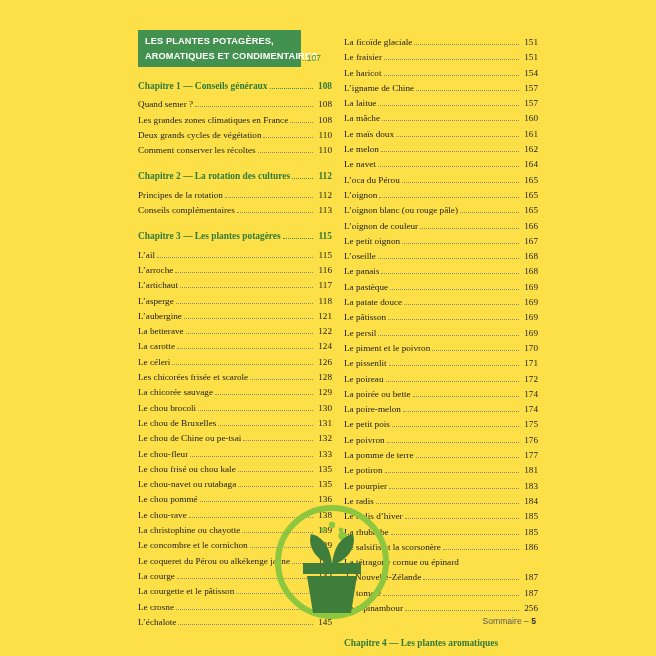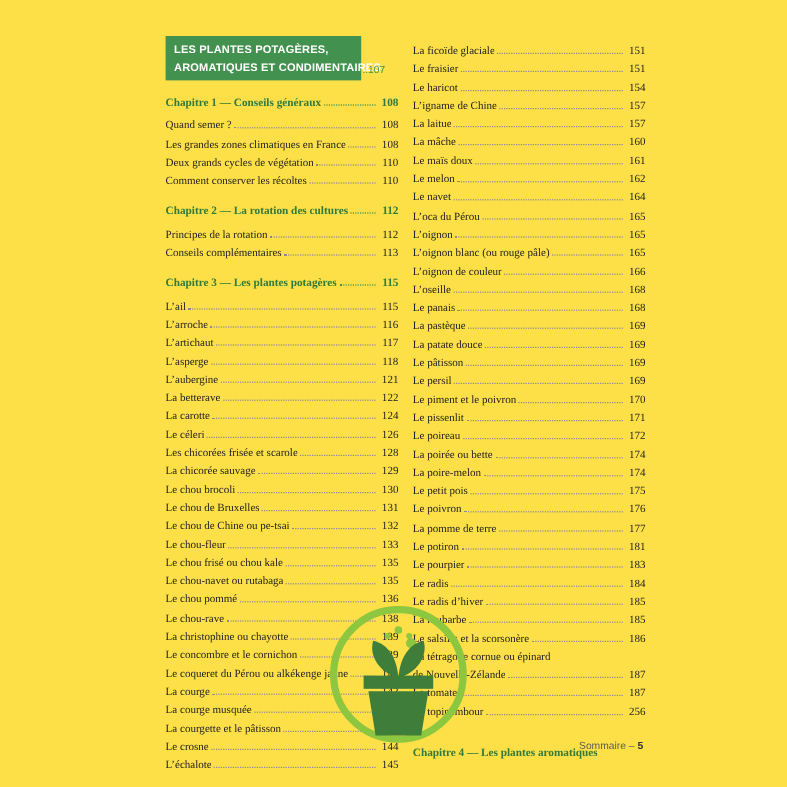--- a/index.html
+++ b/index.html
@@ -297,25 +297,20 @@
             <span class="row-title">Le coqueret du Pérou ou alkékenge jaune</span>
             <span class="leader"></span>
             <span class="row-page">141</span>
           </div>
           <div class="row">
             <span class="row-title">La courge</span>
             <span class="leader"></span>
             <span class="row-page">142</span>
           </div>
           <div class="row">
-            <span class="row-title">La courge musquée</span>
-            <span class="leader"></span>
-            <span class="row-page">142</span>
-          </div>
-          <div class="row">
             <span class="row-title">La courgette et le pâtisson</span>
             <span class="leader"></span>
             <span class="row-page">143</span>
           </div>
           <div class="row">
             <span class="row-title">Le crosne</span>
             <span class="leader"></span>
             <span class="row-page">144</span>
           </div>
           <div class="row">
@@ -385,20 +380,25 @@
           </div>
           <div class="row">
             <span class="row-title">L’oignon blanc (ou rouge pâle)</span>
             <span class="leader"></span>
             <span class="row-page">165</span>
           </div>
           <div class="row">
             <span class="row-title">L’oignon de couleur</span>
             <span class="leader"></span>
             <span class="row-page">166</span>
+          </div>
+          <div class="row">
+            <span class="row-title">Le petit oignon</span>
+            <span class="leader"></span>
+            <span class="row-page">167</span>
           </div>
           <div class="row">
             <span class="row-title">L’oseille</span>
             <span class="leader"></span>
             <span class="row-page">168</span>
           </div>
           <div class="row">
             <span class="row-title">Le panais</span>
             <span class="leader"></span>
             <span class="row-page">168</span>

